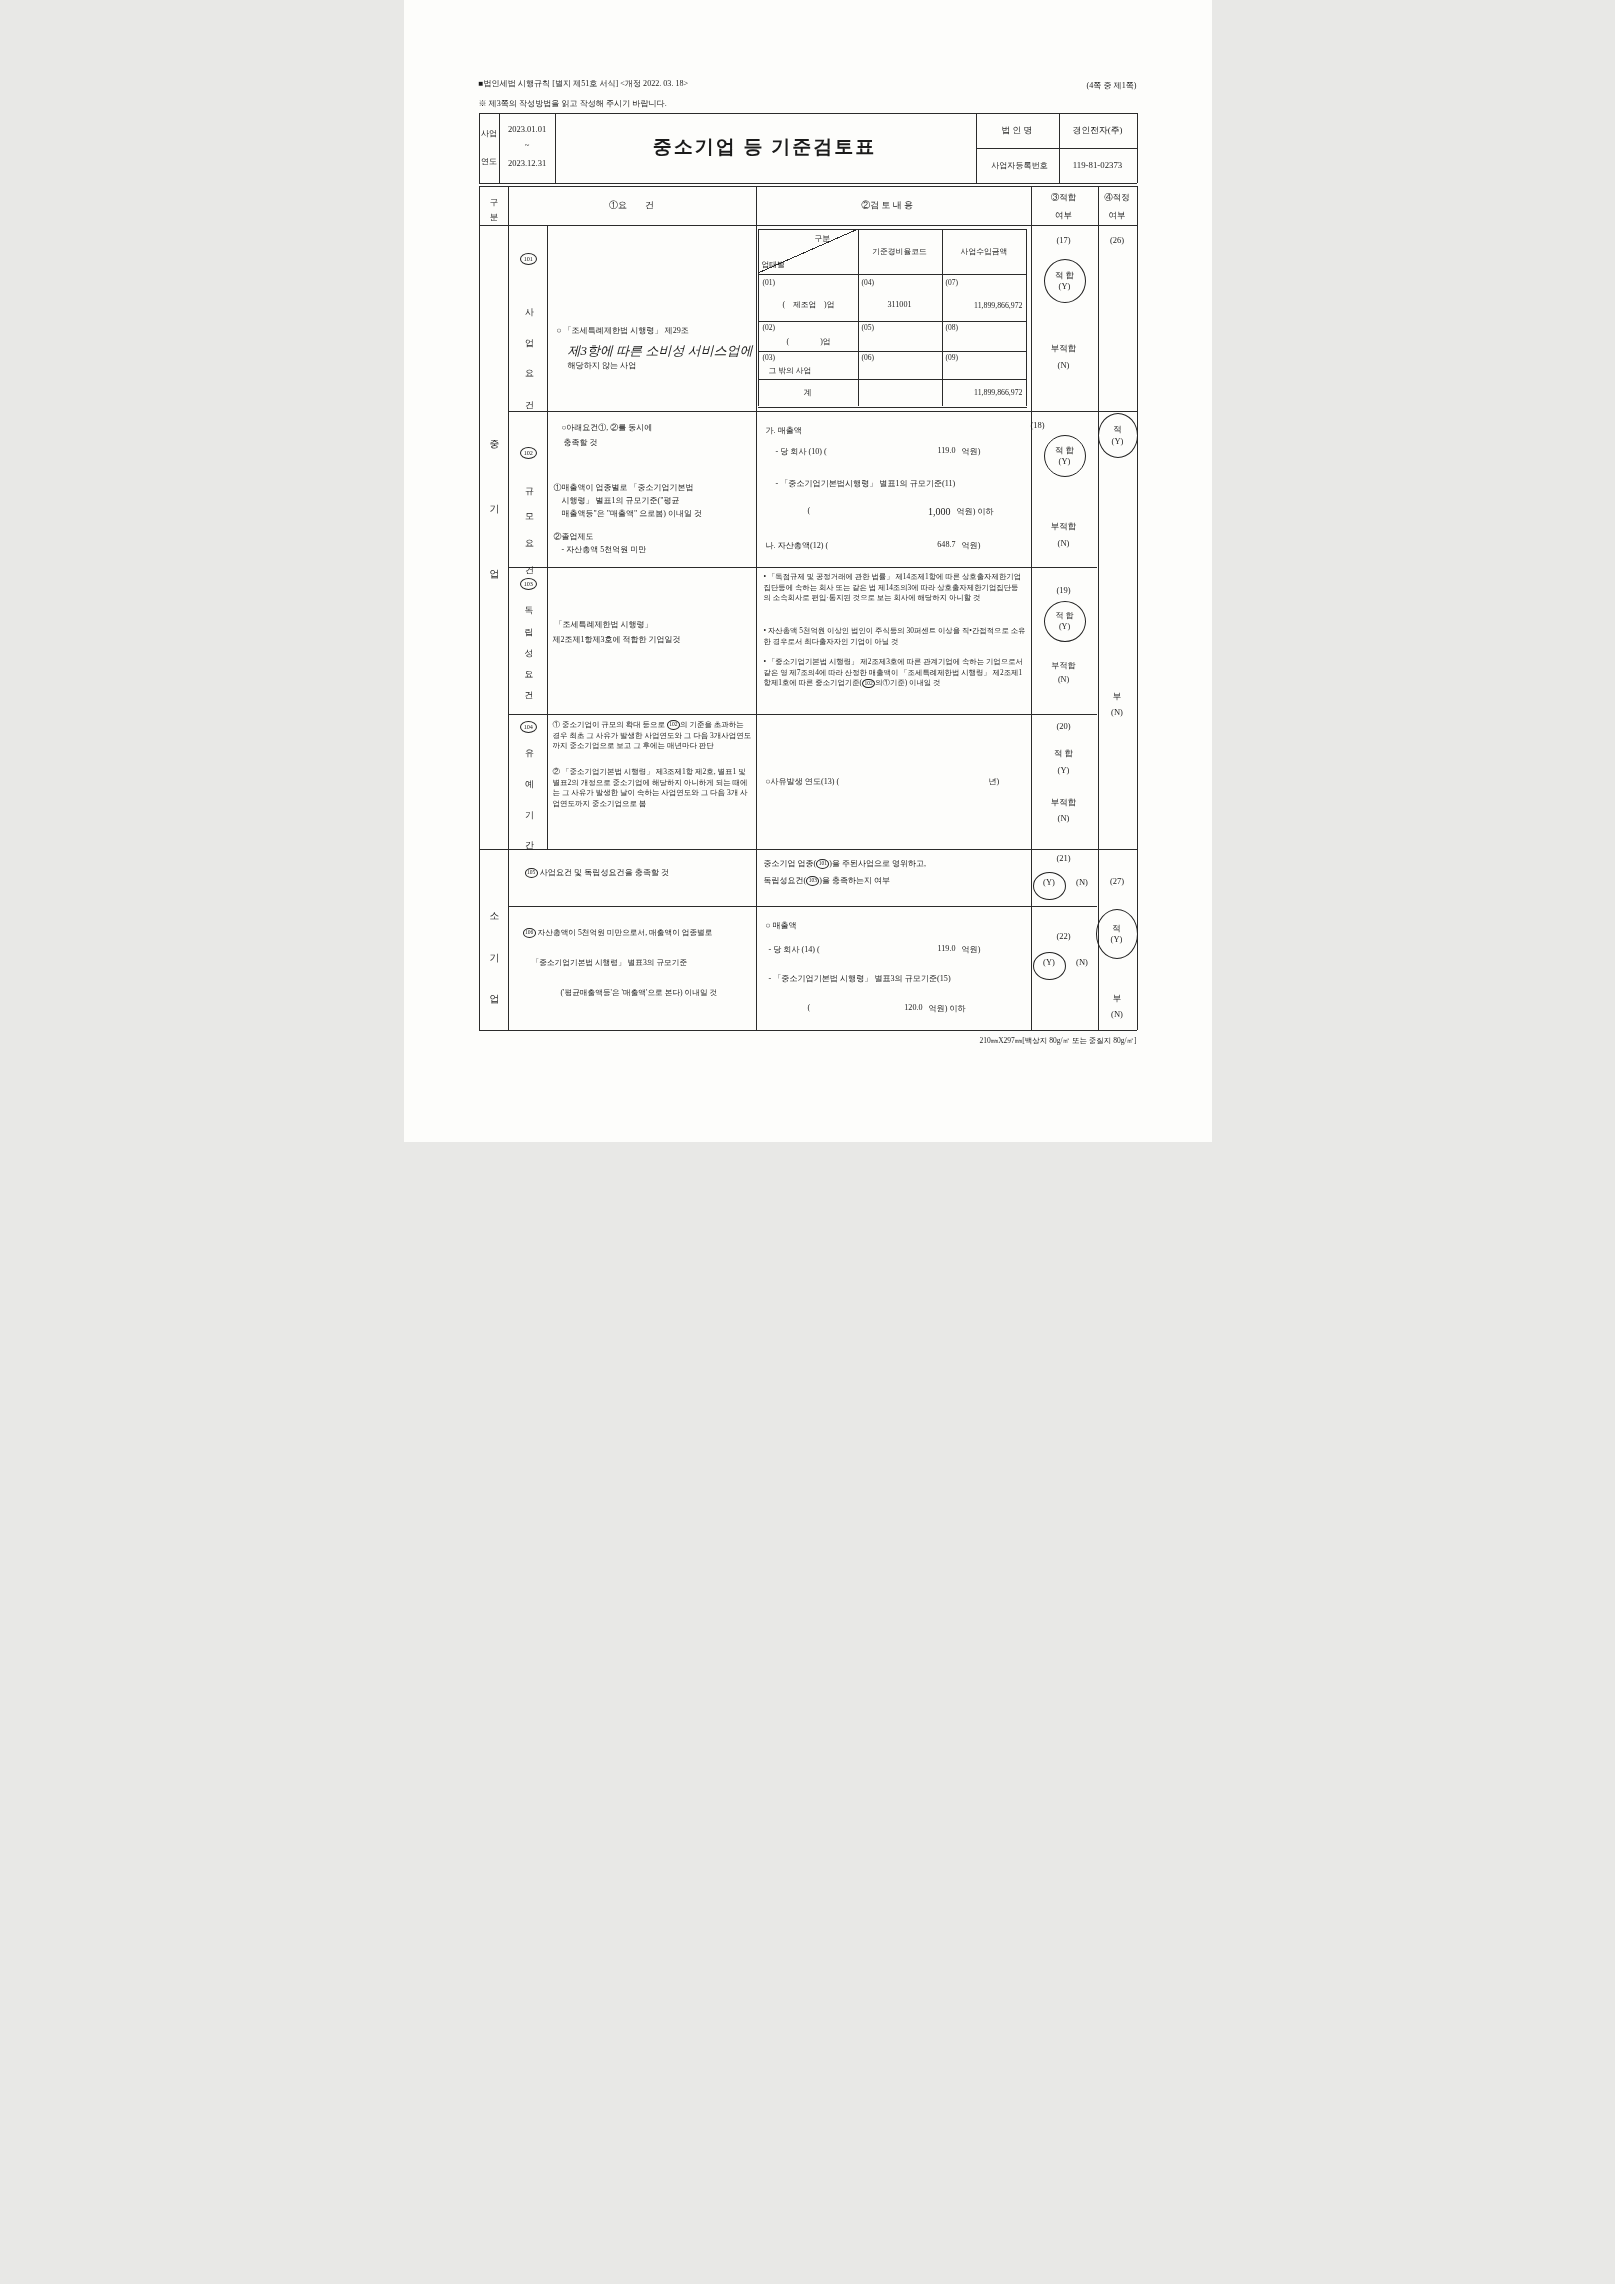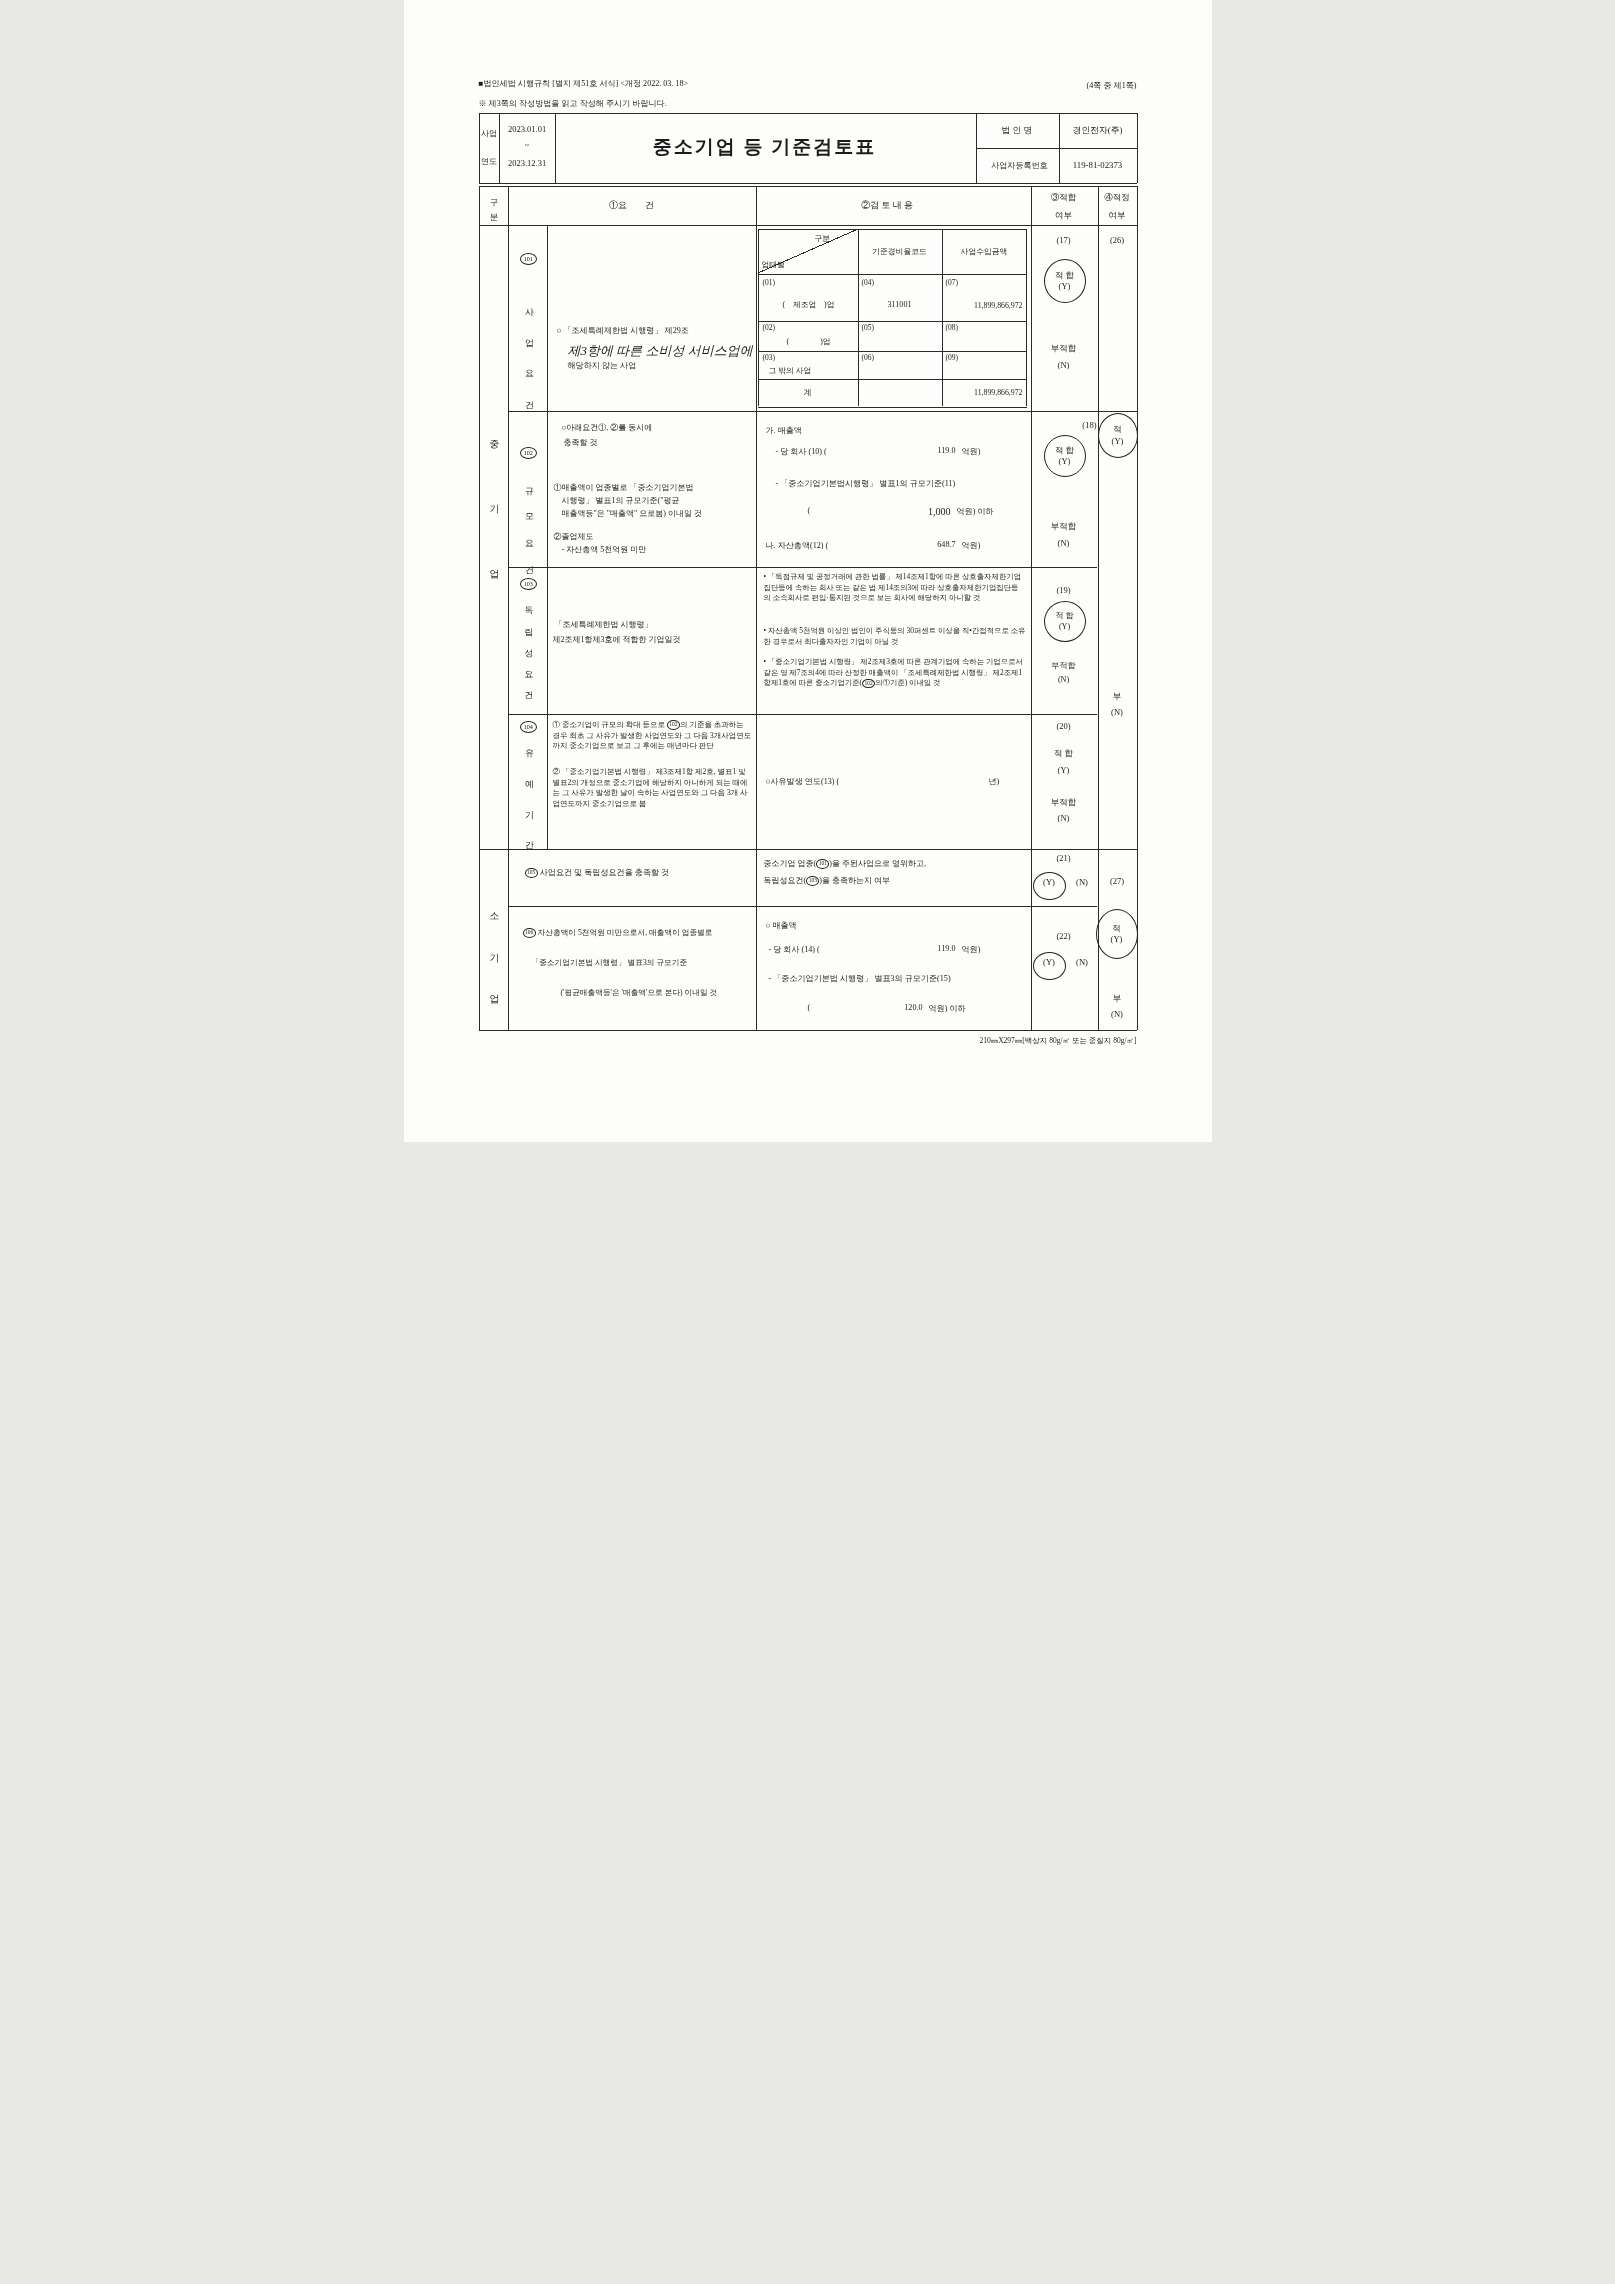--- a/index.html
+++ b/index.html
@@ -169,21 +169,21 @@
   <div class="t num" style="left:500px;top:446px;width:52px;font-size:8.1px;text-align:right;">119.0</div>
   <div class="t" style="left:558px;top:446px;font-size:8.1px;">억원)</div>
   <div class="t" style="left:372px;top:478px;font-size:8.1px;">- 「중소기업기본법시행령」 별표1의 규모기준(11)</div>
   <div class="t" style="left:404px;top:506px;font-size:8.1px;">(</div>
   <div class="t num" style="left:495px;top:506px;width:52px;font-size:10px;text-align:right;">1,000</div>
   <div class="t" style="left:553px;top:506px;font-size:8.1px;">억원) 이하</div>
   <div class="t" style="left:362px;top:540px;font-size:8.1px;">나. 자산총액(12)   (</div>
   <div class="t num" style="left:500px;top:540px;width:52px;font-size:8.1px;text-align:right;">648.7</div>
   <div class="t" style="left:558px;top:540px;font-size:8.1px;">억원)</div>
 
-  <div class="t num" style="left:627px;top:420px;width:66px;font-size:8.5px;text-align:right;">(18)</div>
+  <div class="t num" style="left:627px;top:420px;width:66px;font-size:8.5px;text-align:left;">(18)</div>
   <div class="circle" style="left:640px;top:435px;width:40px;height:40px;font-size:8.5px;">
     <span>적 합</span>
     <span class="num">(Y)</span>
   </div>
   <div class="t" style="left:627px;top:521px;width:66px;font-size:8.5px;text-align:center;">부적합</div>
   <div class="t num" style="left:627px;top:538px;width:66px;font-size:8.5px;text-align:center;">(N)</div>
 
   <div class="circle" style="left:694px;top:413px;width:38px;height:43px;font-size:8.5px;">
     <span>적</span>
     <span class="num">(Y)</span>

